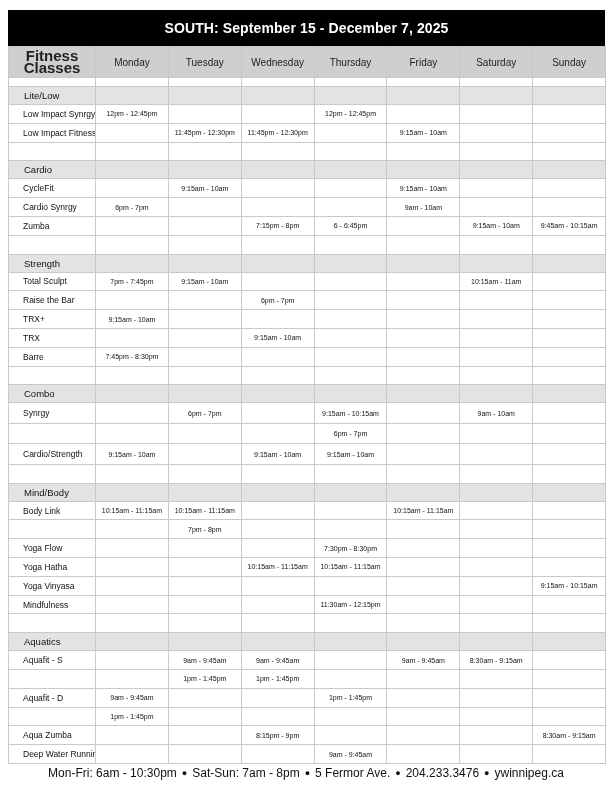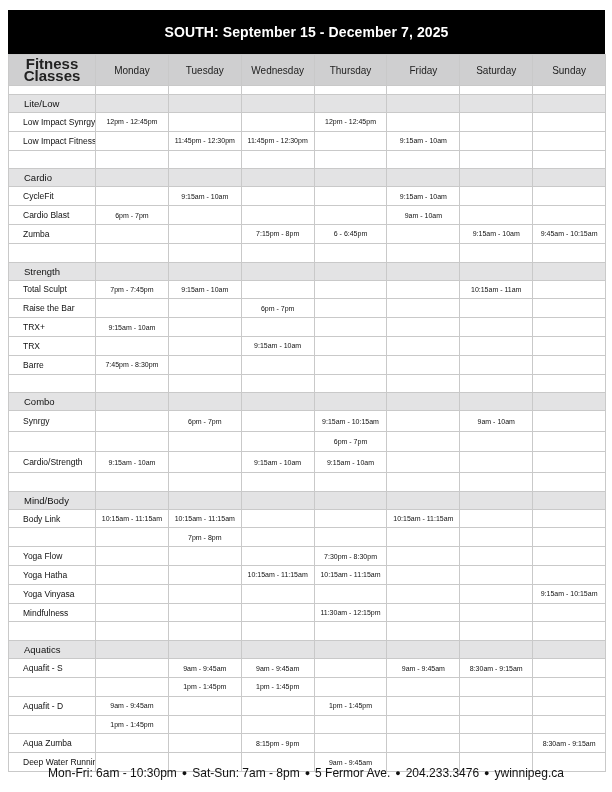--- a/index.html
+++ b/index.html
@@ -1,18 +1,18 @@
 <!DOCTYPE html>
 <html><head>
 <meta charset="utf-8">
 <style>
   html, body { margin: 0; padding: 0; background: #ffffff; }
   body { width: 612px; height: 792px; position: relative; overflow: hidden; font-family: "Liberation Sans", "DejaVu Sans", sans-serif; color: #1a1a1a; }
   .sheet { position: absolute; left: 8px; top: 10px; width: 597px; }
-  .title-bar { height: 44px; background: #000000; color: #ffffff; font-weight: bold; font-size: 14px; display: flex; align-items: center; justify-content: center; letter-spacing: 0.1px; }
+  .title-bar { height: 36px; background: #000000; color: #ffffff; font-weight: bold; font-size: 14px; display: flex; align-items: center; justify-content: center; letter-spacing: 0.1px; }
   table { border-collapse: collapse; width: 597px; table-layout: fixed; }
   col.c0 { width: 87px; }
   col.cd { width: 72.86px; }
   th, td { border: 1px solid #c9c9c9; padding: 0; overflow: hidden; white-space: nowrap; }
   thead th { background: #cfcfd0; height: 30px; font-size: 10px; font-weight: normal; color: #222; text-align: center; }
   thead th.first { font-weight: bold; font-size: 15px; line-height: 12px; }
   tr.spacer td { height: 8px; background: #fff; }
   tr.cat td { background: #e3e3e4; height: 17px; }
   tr.cat td.name { font-size: 9.5px; color: #111; padding-left: 15px; }
   tr.row td { height: 17.8px; font-size: 7px; text-align: center; color: #111; }
@@ -118,21 +118,21 @@
           <td class="name">CycleFit</td>
           <td></td>
           <td>9:15am - 10am</td>
           <td></td>
           <td></td>
           <td>9:15am - 10am</td>
           <td></td>
           <td></td>
         </tr>
         <tr class="row">
-          <td class="name">Cardio Blast</td>
+          <td class="name">Cardio Synrgy</td>
           <td>6pm - 7pm</td>
           <td></td>
           <td></td>
           <td></td>
           <td>9am - 10am</td>
           <td></td>
           <td></td>
         </tr>
         <tr class="row">
           <td class="name">Zumba</td>

